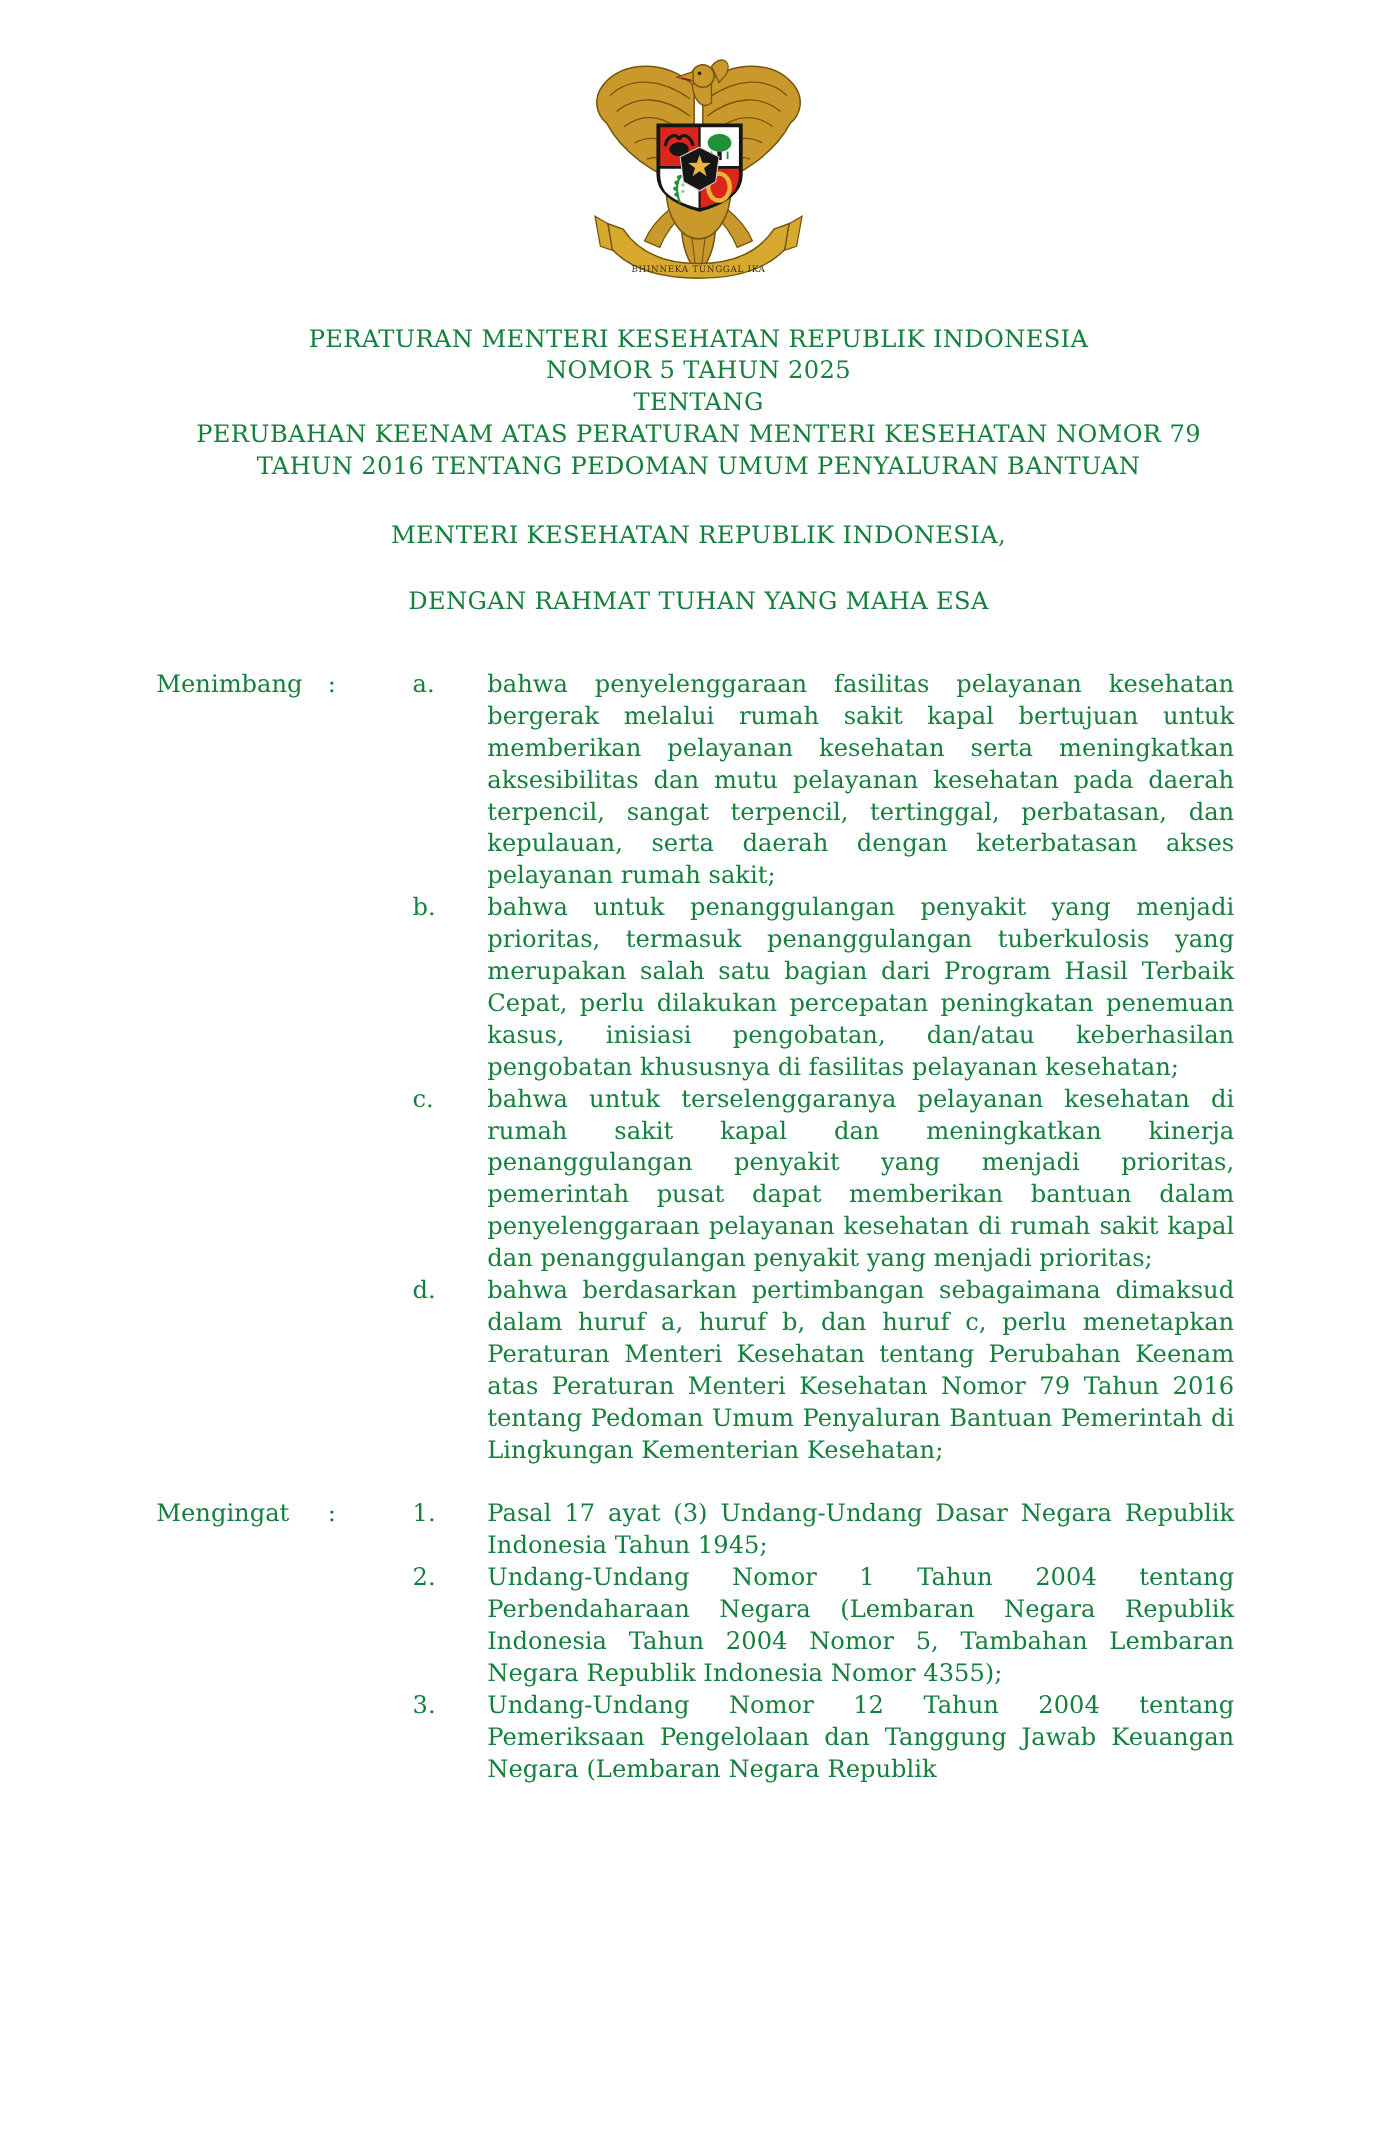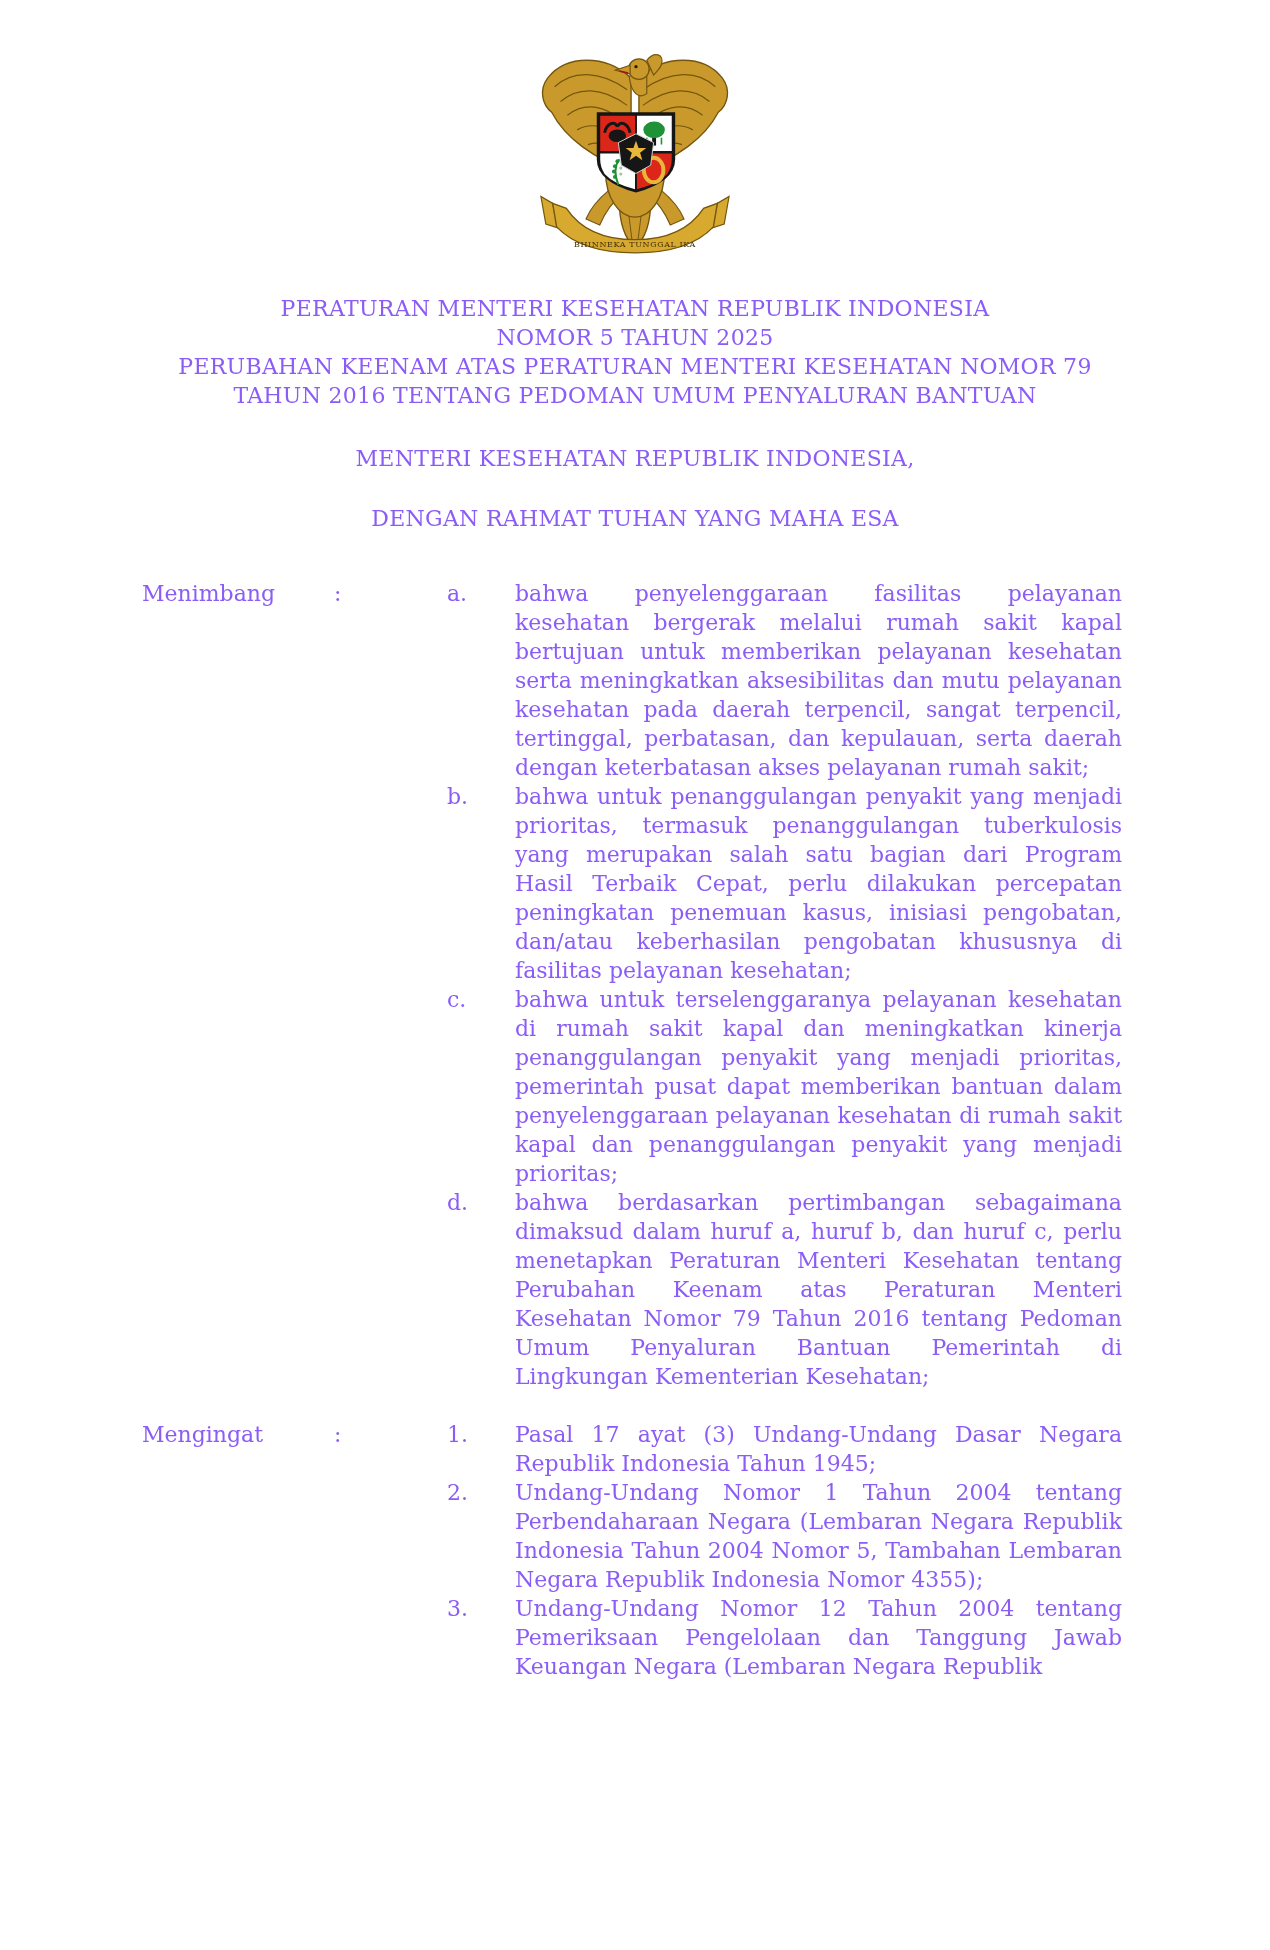--- a/index.html
+++ b/index.html
@@ -1,21 +1,21 @@
 <!DOCTYPE html>
 <html><head>
 <meta charset="utf-8">
 <style>
   html,body{margin:0;padding:0;background:#ffffff;}
   .page{
     position:relative;
     width:1270px;
     height:1950px;
     background:#ffffff;
-    color:#8b5cf6;
+    color:#15803d;
     font-family:"DejaVu Serif","Liberation Serif",serif;
     font-size:22px;
     line-height:29px;
     overflow:hidden;
   }
   .emblem-wrap{
     width:196px;
     height:212px;
     margin:42px auto 0 auto;
   }
@@ -30,21 +30,20 @@
   .invocation{margin-top:31px;}
   .authority{margin-top:34px;}
   .sections{
     margin:46px 0 0 142px;
     width:980px;
   }
   .clause{
     display:grid;
     grid-template-columns:156px 77px 1fr;
     align-items:start;
-    gap:36px;
   }
   .clause-gap{margin-top:29px;}
   .clause-label,.clause-colon{white-space:nowrap;}
   .item{
     display:grid;
     grid-template-columns:68px 1fr;
     align-items:start;
   }
   .item-text{
     text-align:justify;
@@ -138,20 +137,21 @@
         <path d="M184,164 L196,157 L191,185 L179,189 Z" fill="#D8A92F" stroke="#74560F" stroke-width="1.2"></path>
         <path d="M16,164 L30,169 C44,190 68,201 100,201 C132,201 156,190 170,169 L184,164 L180,188 C162,207 134,214.5 100,214.5 C66,214.5 38,207 20,188 Z" fill="#D8A92F" stroke="#74560F" stroke-width="1.4"></path>
         <text x="100" y="209" text-anchor="middle" font-size="8.2" letter-spacing="0.6" fill="#42300a">BHINNEKA TUNGGAL IKA</text>
       </g>
     </svg>
   </div>
 
   <div class="title-block">
     <div class="title-line">PERATURAN MENTERI KESEHATAN REPUBLIK INDONESIA</div>
     <div class="title-line">NOMOR 5 TAHUN 2025</div>
+    <div class="title-line">TENTANG</div>
     <div class="title-line">PERUBAHAN KEENAM ATAS PERATURAN MENTERI KESEHATAN NOMOR 79</div>
     <div class="title-line">TAHUN 2016 TENTANG PEDOMAN UMUM PENYALURAN BANTUAN</div>
   </div>
 
   <div class="preamble-line authority">MENTERI KESEHATAN REPUBLIK INDONESIA,</div>
   <div class="preamble-line invocation">DENGAN RAHMAT TUHAN YANG MAHA ESA</div>
 
   <div class="sections">
 
     <div class="clause">

